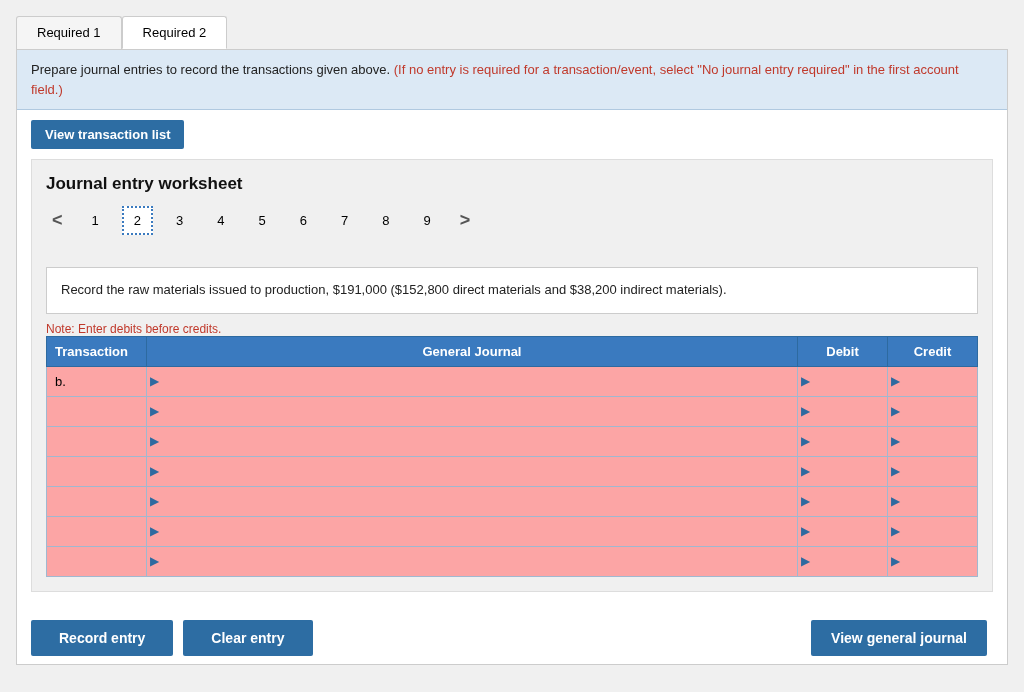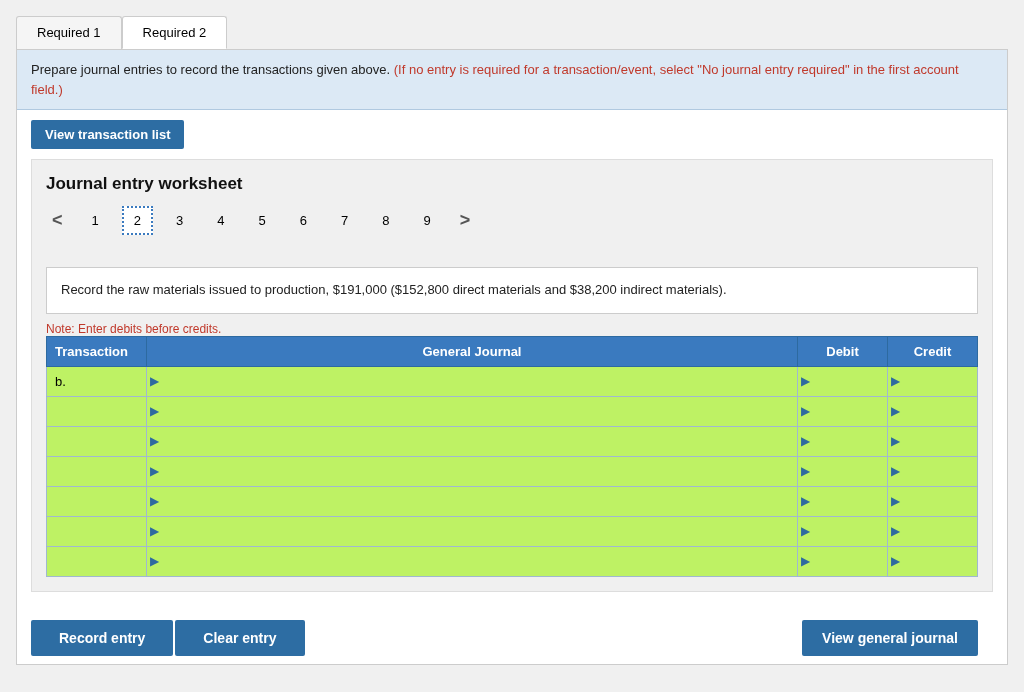--- a/index.html
+++ b/index.html
@@ -127,21 +127,21 @@
 
     .note-text {
       color: #c0392b;
       font-size: 12px;
       margin-bottom: 0;
     }
 
     .journal-table {
       width: 100%;
       border-collapse: collapse;
-      background: #bef264;
+      background: #fca5a5;
       padding-left: 32px;
     }
 
     .journal-table th {
       background: #3a7abf;
       color: #fff;
       padding: 7px 8px;
       text-align: center;
       font-size: 13px;
       border: 1px solid #2d6aa0;
@@ -199,22 +199,22 @@
 
     .cell-arrow {
       color: #2d6aa0;
       font-size: 12px;
       padding: 0 3px;
       flex-shrink: 0;
     }
 
     .bottom-buttons {
       display: flex;
-      gap: 2px;
-      padding: 14px 29px 8px 14px;
+      gap: 10px;
+      padding: 14px 20px 8px 14px;
     }
 
     .btn-record {
       background: #2d6da3;
       color: #fff;
       border: none;
       padding: 10px 28px;
       font-size: 14px;
       cursor: pointer;
       border-radius: 2px;

